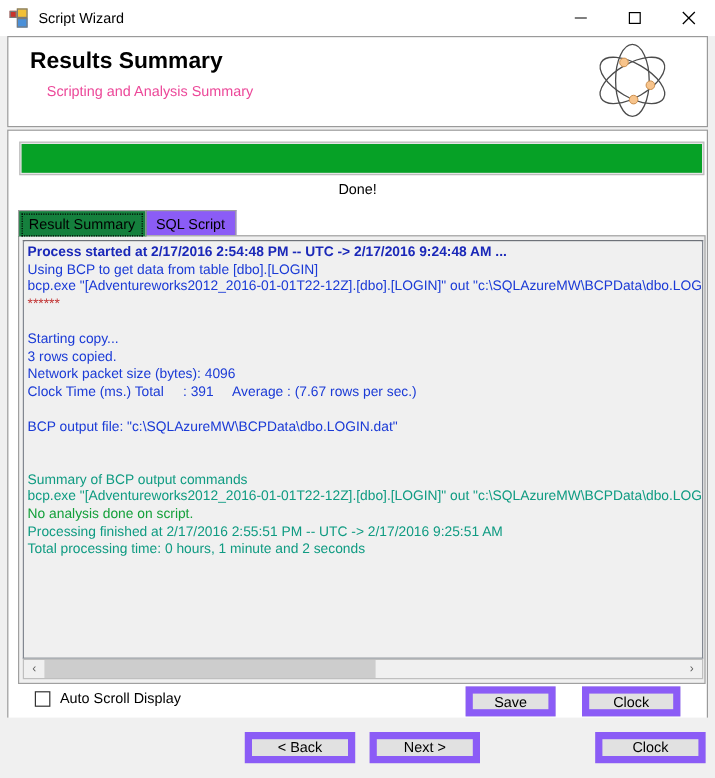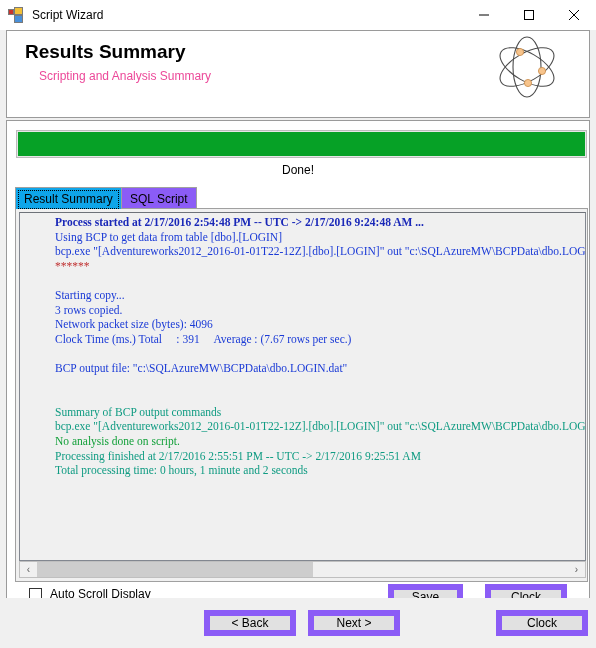--- a/index.html
+++ b/index.html
@@ -47,21 +47,21 @@
     width: 45px; height: 30px;
     display: flex; align-items: center; justify-content: center;
     background: transparent;
     border: none;
   }
   .winbtn svg { display: block; }
 
   
   .header-panel {
     margin: 0 6px;
-    height: 88px;
+    height: 76px;
     background: #ffffff;
     border: 1px solid #9a9a9a;
     border-bottom: 1px solid #9a9a9a;
     position: relative;
   }
   .header-title {
     position: absolute;
     left: 18px; top: 10px;
     font-size: 19px;
     font-weight: bold;
@@ -122,21 +122,21 @@
     background: #8b5cf6;
     border: 1px solid #a0a0a0;
     border-bottom: none;
     font-size: 12px;
     color: #000;
     padding: 2px 8px 0 8px;
     line-height: 19px;
   }
   .tab.active {
     z-index: 3;
-    background: #0ea5e9;
+    background: #15803d;
   }
   .tab.active .focus-ring {
     position: absolute;
     left: 2px; top: 2px; right: 2px; bottom: 0px;
     border: 1px dotted #000;
   }
   .tab-0 { left: 0; }
   .tab-1 { left: 106px; }
 
   .tabpage {
@@ -154,27 +154,26 @@
     left: 3px; top: 3px;
     width: 567px;
     height: 349px;
     background: #f0f0f0;
     border: 1px solid #828790;
     border-top-color: #6e7279;
     overflow: hidden;
     padding: 2px 0 0 3px;
   }
   .logline {
-    font-family: Liberation Serif, serif;
+    font-family: Liberation Sans, sans-serif;
     font-size: 11.5px;
     line-height: 14.6px;
     white-space: pre;
     color: #1a3ad6;
     height: 14.6px;
-    margin-left: 32px;
   }
   .logline.bold { font-weight: bold; color: #1a28b8; }
   .logline.red  { color: #c03030; }
   .logline.teal { color: #0f9b82; }
   .logline.green{ color: #13a03a; }
   .logline.blank{ color: transparent; }
 
   
   .hscroll {
     position: absolute;

